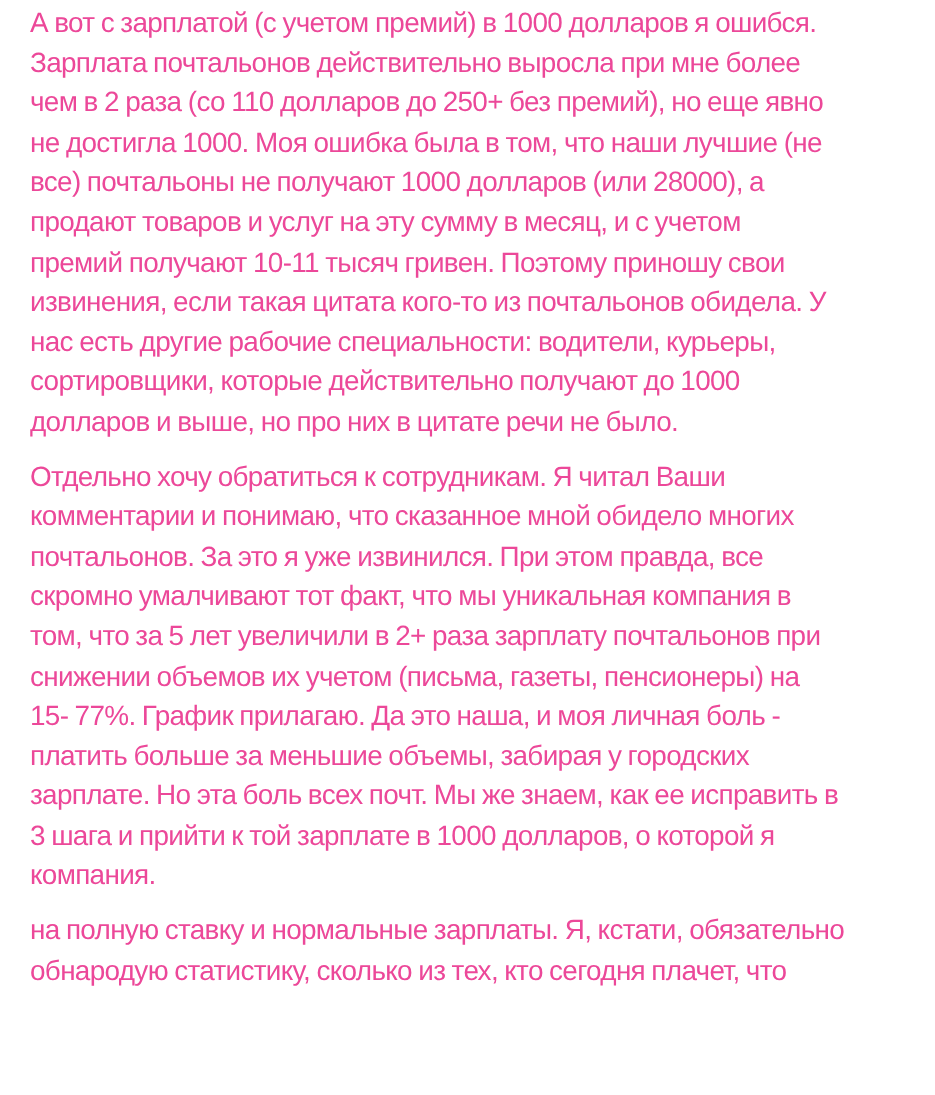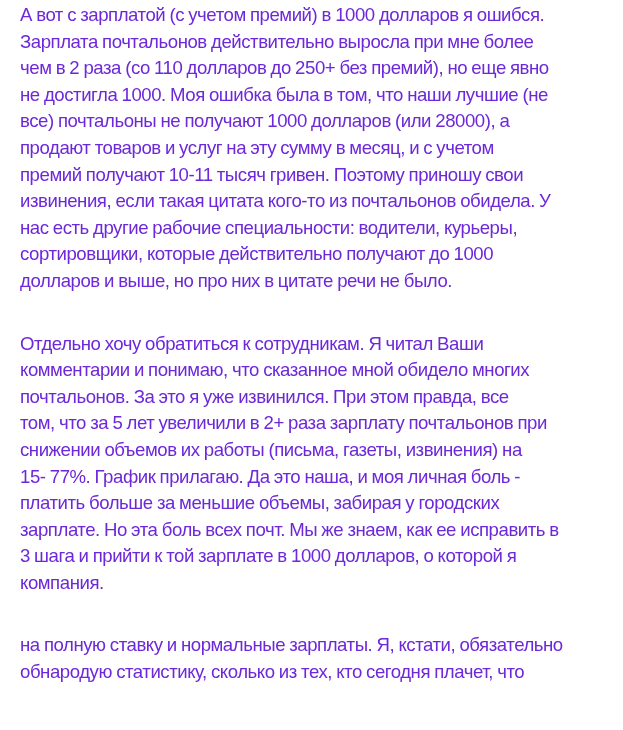--- a/index.html
+++ b/index.html
@@ -14,34 +14,34 @@
       position: relative;
     }
     .post {
       position: absolute;
       left: 20px;
       top: 2px;
       width: 600px;
       font-family: "Liberation Sans", sans-serif;
       font-size: 18.6px;
       line-height: 26.6px;
-      color: #6d28d9;
+      color: #ec4899;
       letter-spacing: -0.45px;
       word-spacing: -0.5px;
     }
     .post p {
       margin: 0;
       white-space: nowrap;
     }
     .post .line {
       display: block;
       height: 26.6px;
     }
     .post p + p {
-      margin-top: 36px;
+      margin-top: 10px;
     }
   </style>
 </head>
 <body>
 
 <div class="post">
   <p>
     <span class="line">А вот с зарплатой (с учетом премий) в 1000 долларов я ошибся.</span>
     <span class="line">Зарплата почтальонов действительно выросла при мне более</span>
     <span class="line">чем в 2 раза (со 110 долларов до 250+ без премий), но еще явно</span>
@@ -51,22 +51,23 @@
     <span class="line">премий получают 10-11 тысяч гривен. Поэтому приношу свои</span>
     <span class="line">извинения, если такая цитата кого-то из почтальонов обидела. У</span>
     <span class="line">нас есть другие рабочие специальности: водители, курьеры,</span>
     <span class="line">сортировщики, которые действительно получают до 1000</span>
     <span class="line">долларов и выше, но про них в цитате речи не было.</span>
   </p>
   <p>
     <span class="line">Отдельно хочу обратиться к сотрудникам. Я читал Ваши</span>
     <span class="line">комментарии и понимаю, что сказанное мной обидело многих</span>
     <span class="line">почтальонов. За это я уже извинился. При этом правда, все</span>
+    <span class="line">скромно умалчивают тот факт, что мы уникальная компания в</span>
     <span class="line">том, что за 5 лет увеличили в 2+ раза зарплату почтальонов при</span>
-    <span class="line">снижении объемов их работы (письма, газеты, извинения) на</span>
+    <span class="line">снижении объемов их учетом (письма, газеты, пенсионеры) на</span>
     <span class="line">15- 77%. График прилагаю. Да это наша, и моя личная боль -</span>
     <span class="line">платить больше за меньшие объемы, забирая у городских</span>
     <span class="line">зарплате. Но эта боль всех почт. Мы же знаем, как ее исправить в</span>
     <span class="line">3 шага и прийти к той зарплате в 1000 долларов, о которой я</span>
     <span class="line">компания.</span>
   </p>
   <p>
     <span class="line">на полную ставку и нормальные зарплаты. Я, кстати, обязательно</span>
     <span class="line">обнародую статистику, сколько из тех, кто сегодня плачет, что</span>
 

